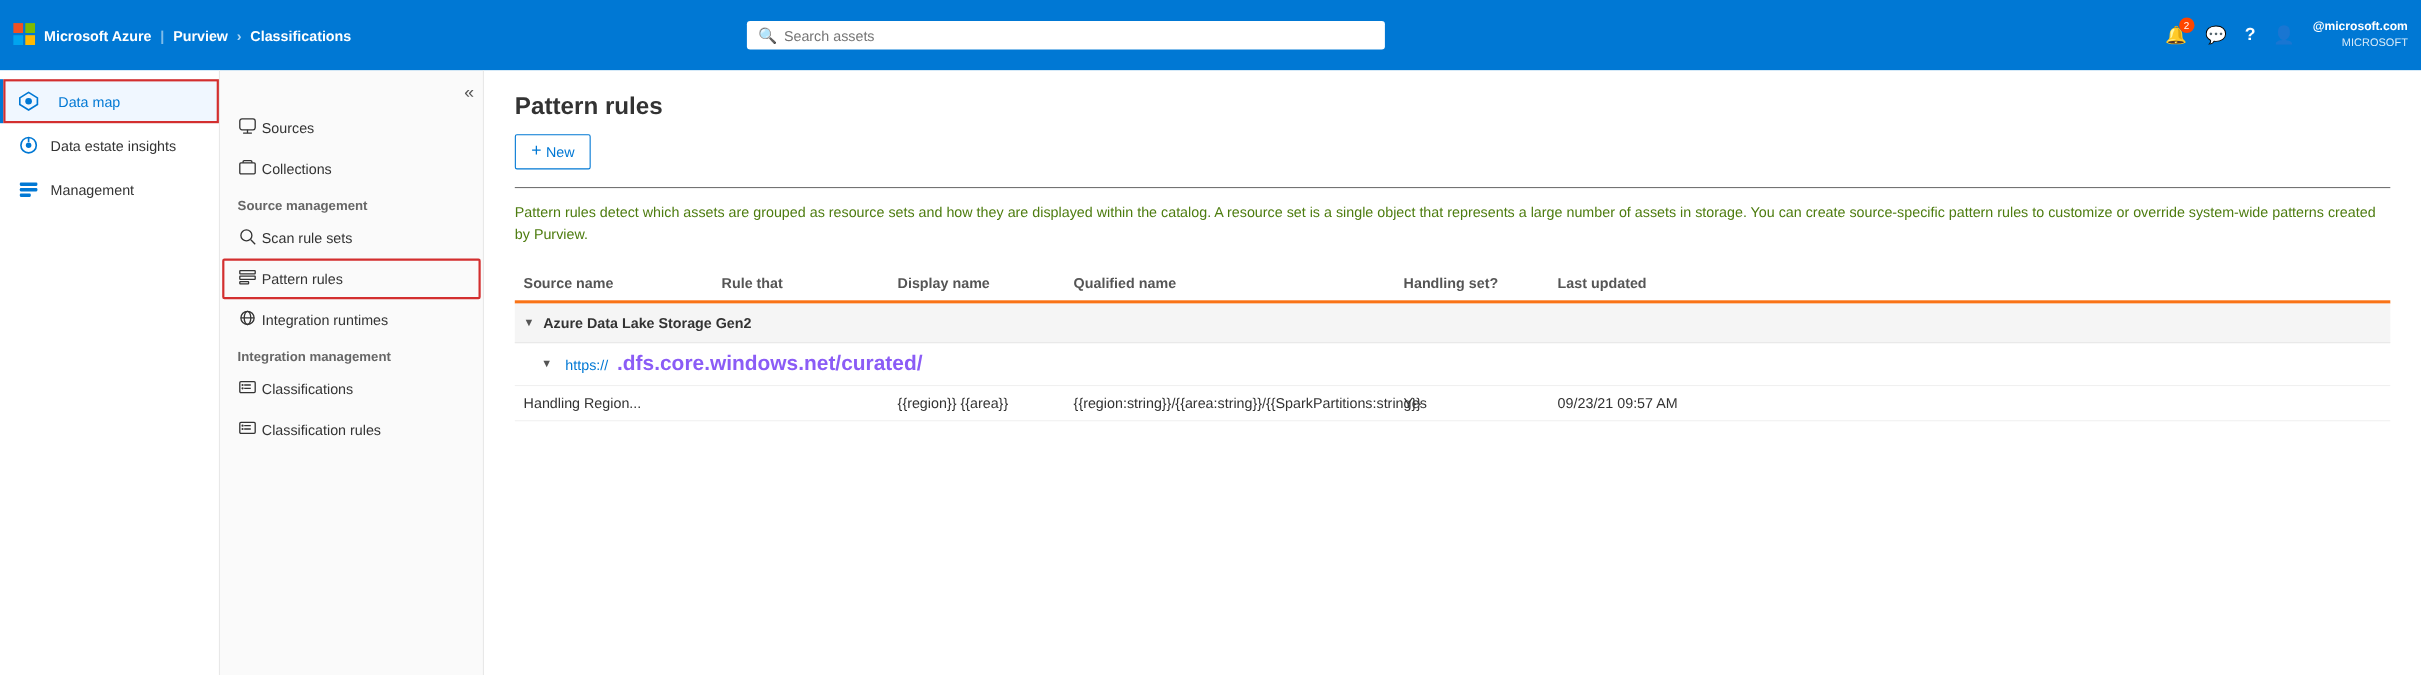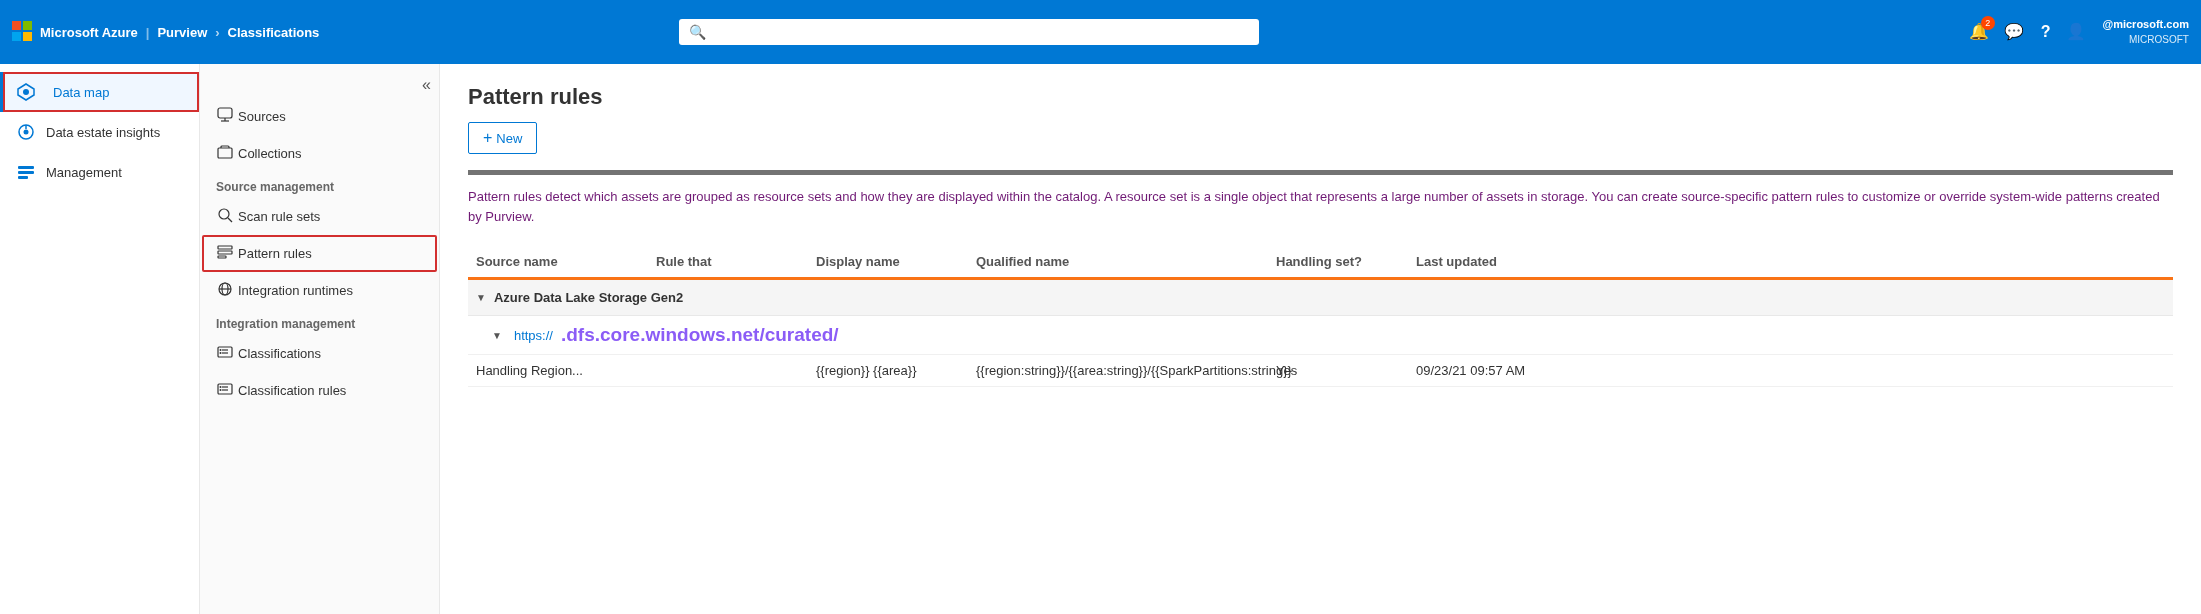--- a/index.html
+++ b/index.html
@@ -174,24 +174,24 @@
       color: #0078d4;
       background: #fff;
       padding: 6px 14px;
       border-radius: 2px;
       cursor: pointer;
       font-size: 13px;
       margin-bottom: 16px;
     }
     .description-text {
       font-size: 13px;
-      color: #701a75;
+      color: #4d7c0f;
       line-height: 1.5;
       margin-bottom: 20px;
-      border-top: 5px solid #737373;
+      border-top: 1px solid #737373;
       padding-top: 12px;
     }
     
     .table-header {
       display: grid;
       grid-template-columns: 180px 160px 160px 300px 140px 160px;
       border-bottom: 3px solid #f97316;
       padding: 8px 0;
       color: #555;
       font-size: 13px;
@@ -243,20 +243,21 @@
     </span>
     <span>Microsoft Azure</span>
     <span style="opacity:0.5;">|</span>
     <span>Purview</span>
     <span style="opacity:0.7;">›</span>
     <span>Classifications</span>
   </div>
 
   <div class="search-box" style="margin: 0 auto;">
     <span class="search-icon">🔍</span>
+    <input type="text" placeholder="Search assets" style="">
   </div>
 
   <div class="topbar-icons">
     <div class="icon-btn" style="position:relative;">
       <span>🔔</span>
       <span class="badge">2</span>
     </div>
     <div class="icon-btn">
       <span style="font-size:16px;">💬</span>
     </div>

